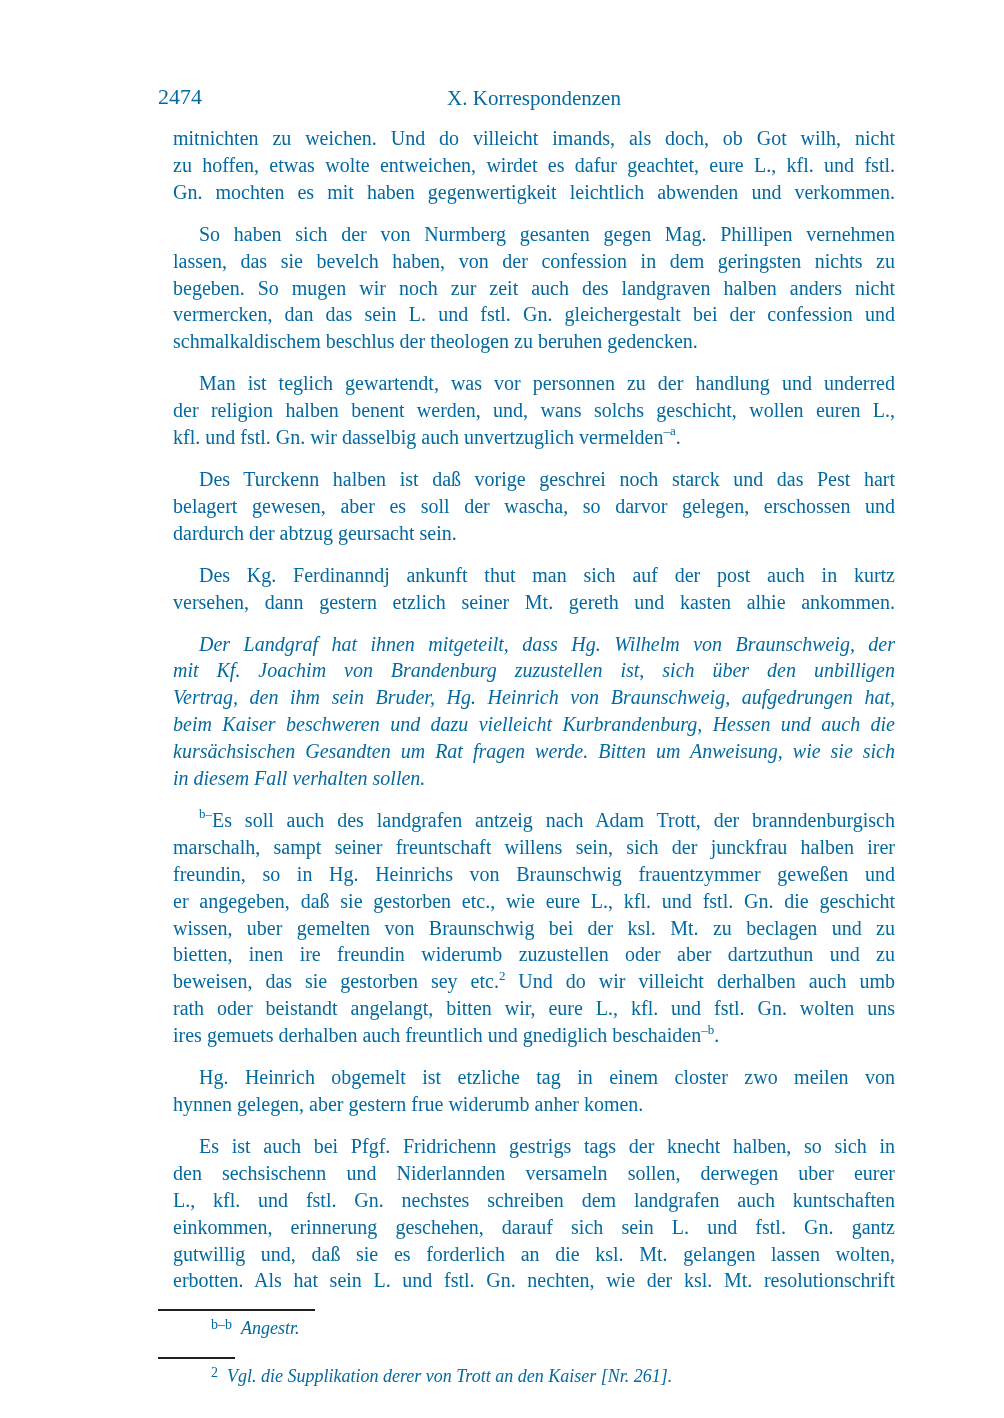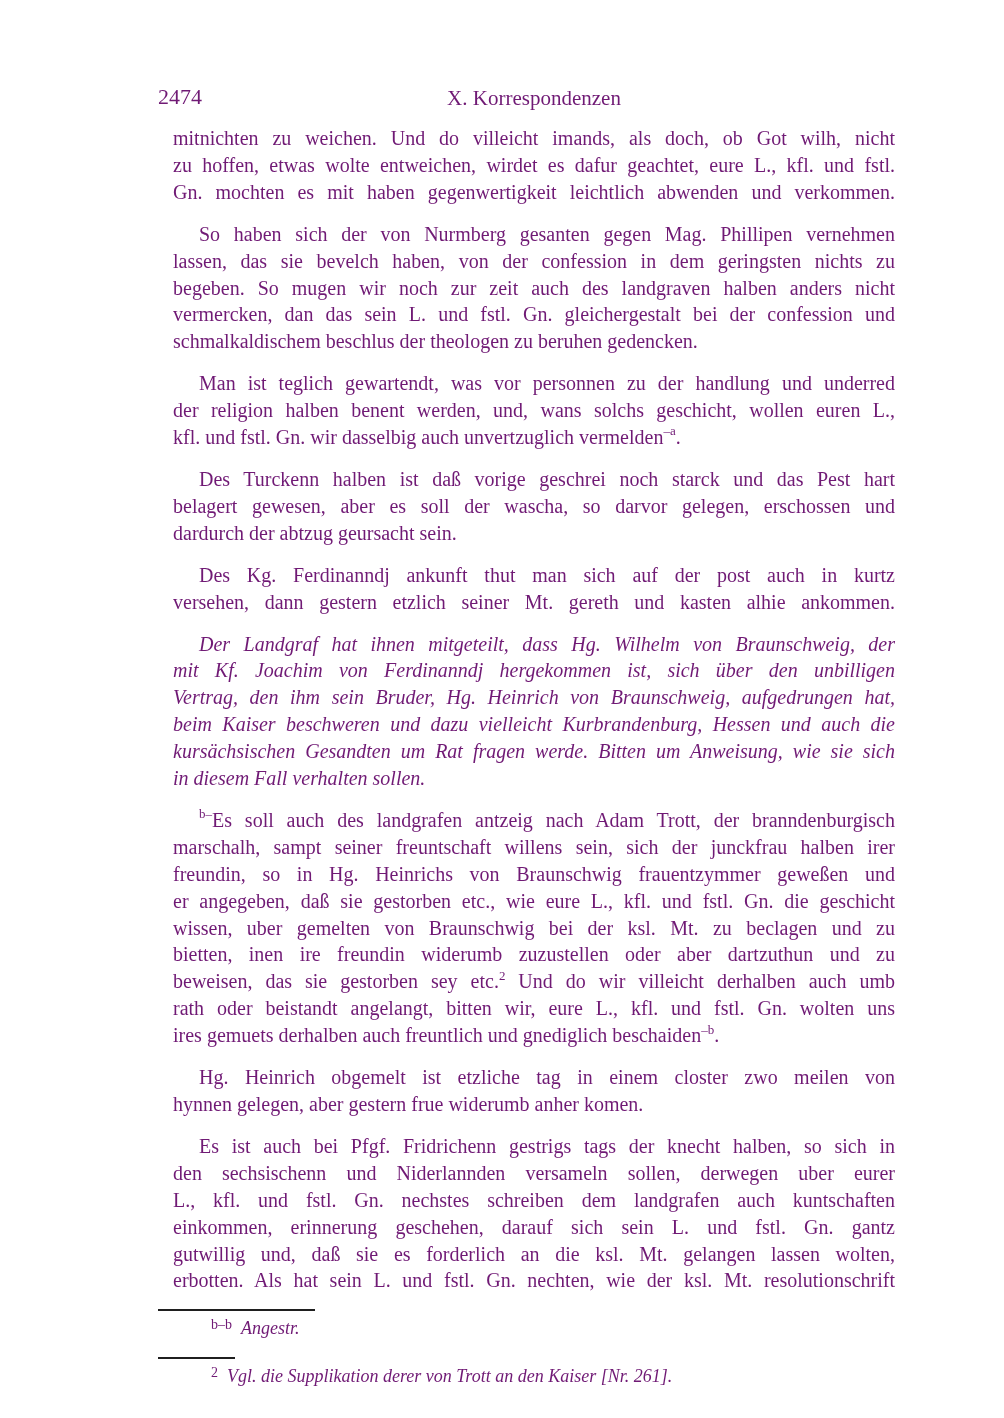--- a/index.html
+++ b/index.html
@@ -6,21 +6,21 @@
     margin: 0;
     padding: 0;
     background: #ffffff;
   }
   .page {
     position: relative;
     width: 1004px;
     height: 1418px;
     margin: 0 auto;
     background: #ffffff;
-    color: #701a75;
+    color: #0369a1;
     font-family: "Liberation Serif", "DejaVu Serif", serif;
     box-sizing: border-box;
     padding: 84px 94px 0 158px;
     overflow: hidden;
   }
   .pagehead {
     position: relative;
     height: 26px;
   }
   .page-number {
@@ -115,21 +115,21 @@
         <div class="line just indent">Des Turckenn halben ist daß vorige geschrei noch starck und das Pest hart</div>
         <div class="line just">belagert gewesen, aber es soll der wascha, so darvor gelegen, erschossen und</div>
         <div class="line">dardurch der abtzug geursacht sein.</div>
       </div>
       <div class="para roman">
         <div class="line just indent">Des Kg. Ferdinanndj ankunft thut man sich auf der post auch in kurtz</div>
         <div class="line just">versehen, dann gestern etzlich seiner Mt. gereth und kasten alhie ankommen.</div>
       </div>
       <div class="para italic">
         <div class="line just indent">Der Landgraf hat ihnen mitgeteilt, dass Hg. Wilhelm von Braunschweig, der</div>
-        <div class="line just">mit Kf. Joachim von Ferdinanndj hergekommen ist, sich über den unbilligen</div>
+        <div class="line just">mit Kf. Joachim von Brandenburg zuzustellen ist, sich über den unbilligen</div>
         <div class="line just">Vertrag, den ihm sein Bruder, Hg. Heinrich von Braunschweig, aufgedrungen hat,</div>
         <div class="line just">beim Kaiser beschweren und dazu vielleicht Kurbrandenburg, Hessen und auch die</div>
         <div class="line just">kursächsischen Gesandten um Rat fragen werde. Bitten um Anweisung, wie sie sich</div>
         <div class="line">in diesem Fall verhalten sollen.</div>
       </div>
       <div class="para roman">
         <div class="line just indent"><sup class="fnref">b–</sup>Es soll auch des landgrafen antzeig nach Adam Trott, der branndenburgisch</div>
         <div class="line just">marschalh, sampt seiner freuntschaft willens sein, sich der junckfrau halben irer</div>
         <div class="line just">freundin, so in Hg. Heinrichs von Braunschwig frauentzymmer geweßen und</div>
         <div class="line just">er angegeben, daß sie gestorben etc., wie eure L., kfl. und fstl. Gn. die geschicht</div>

